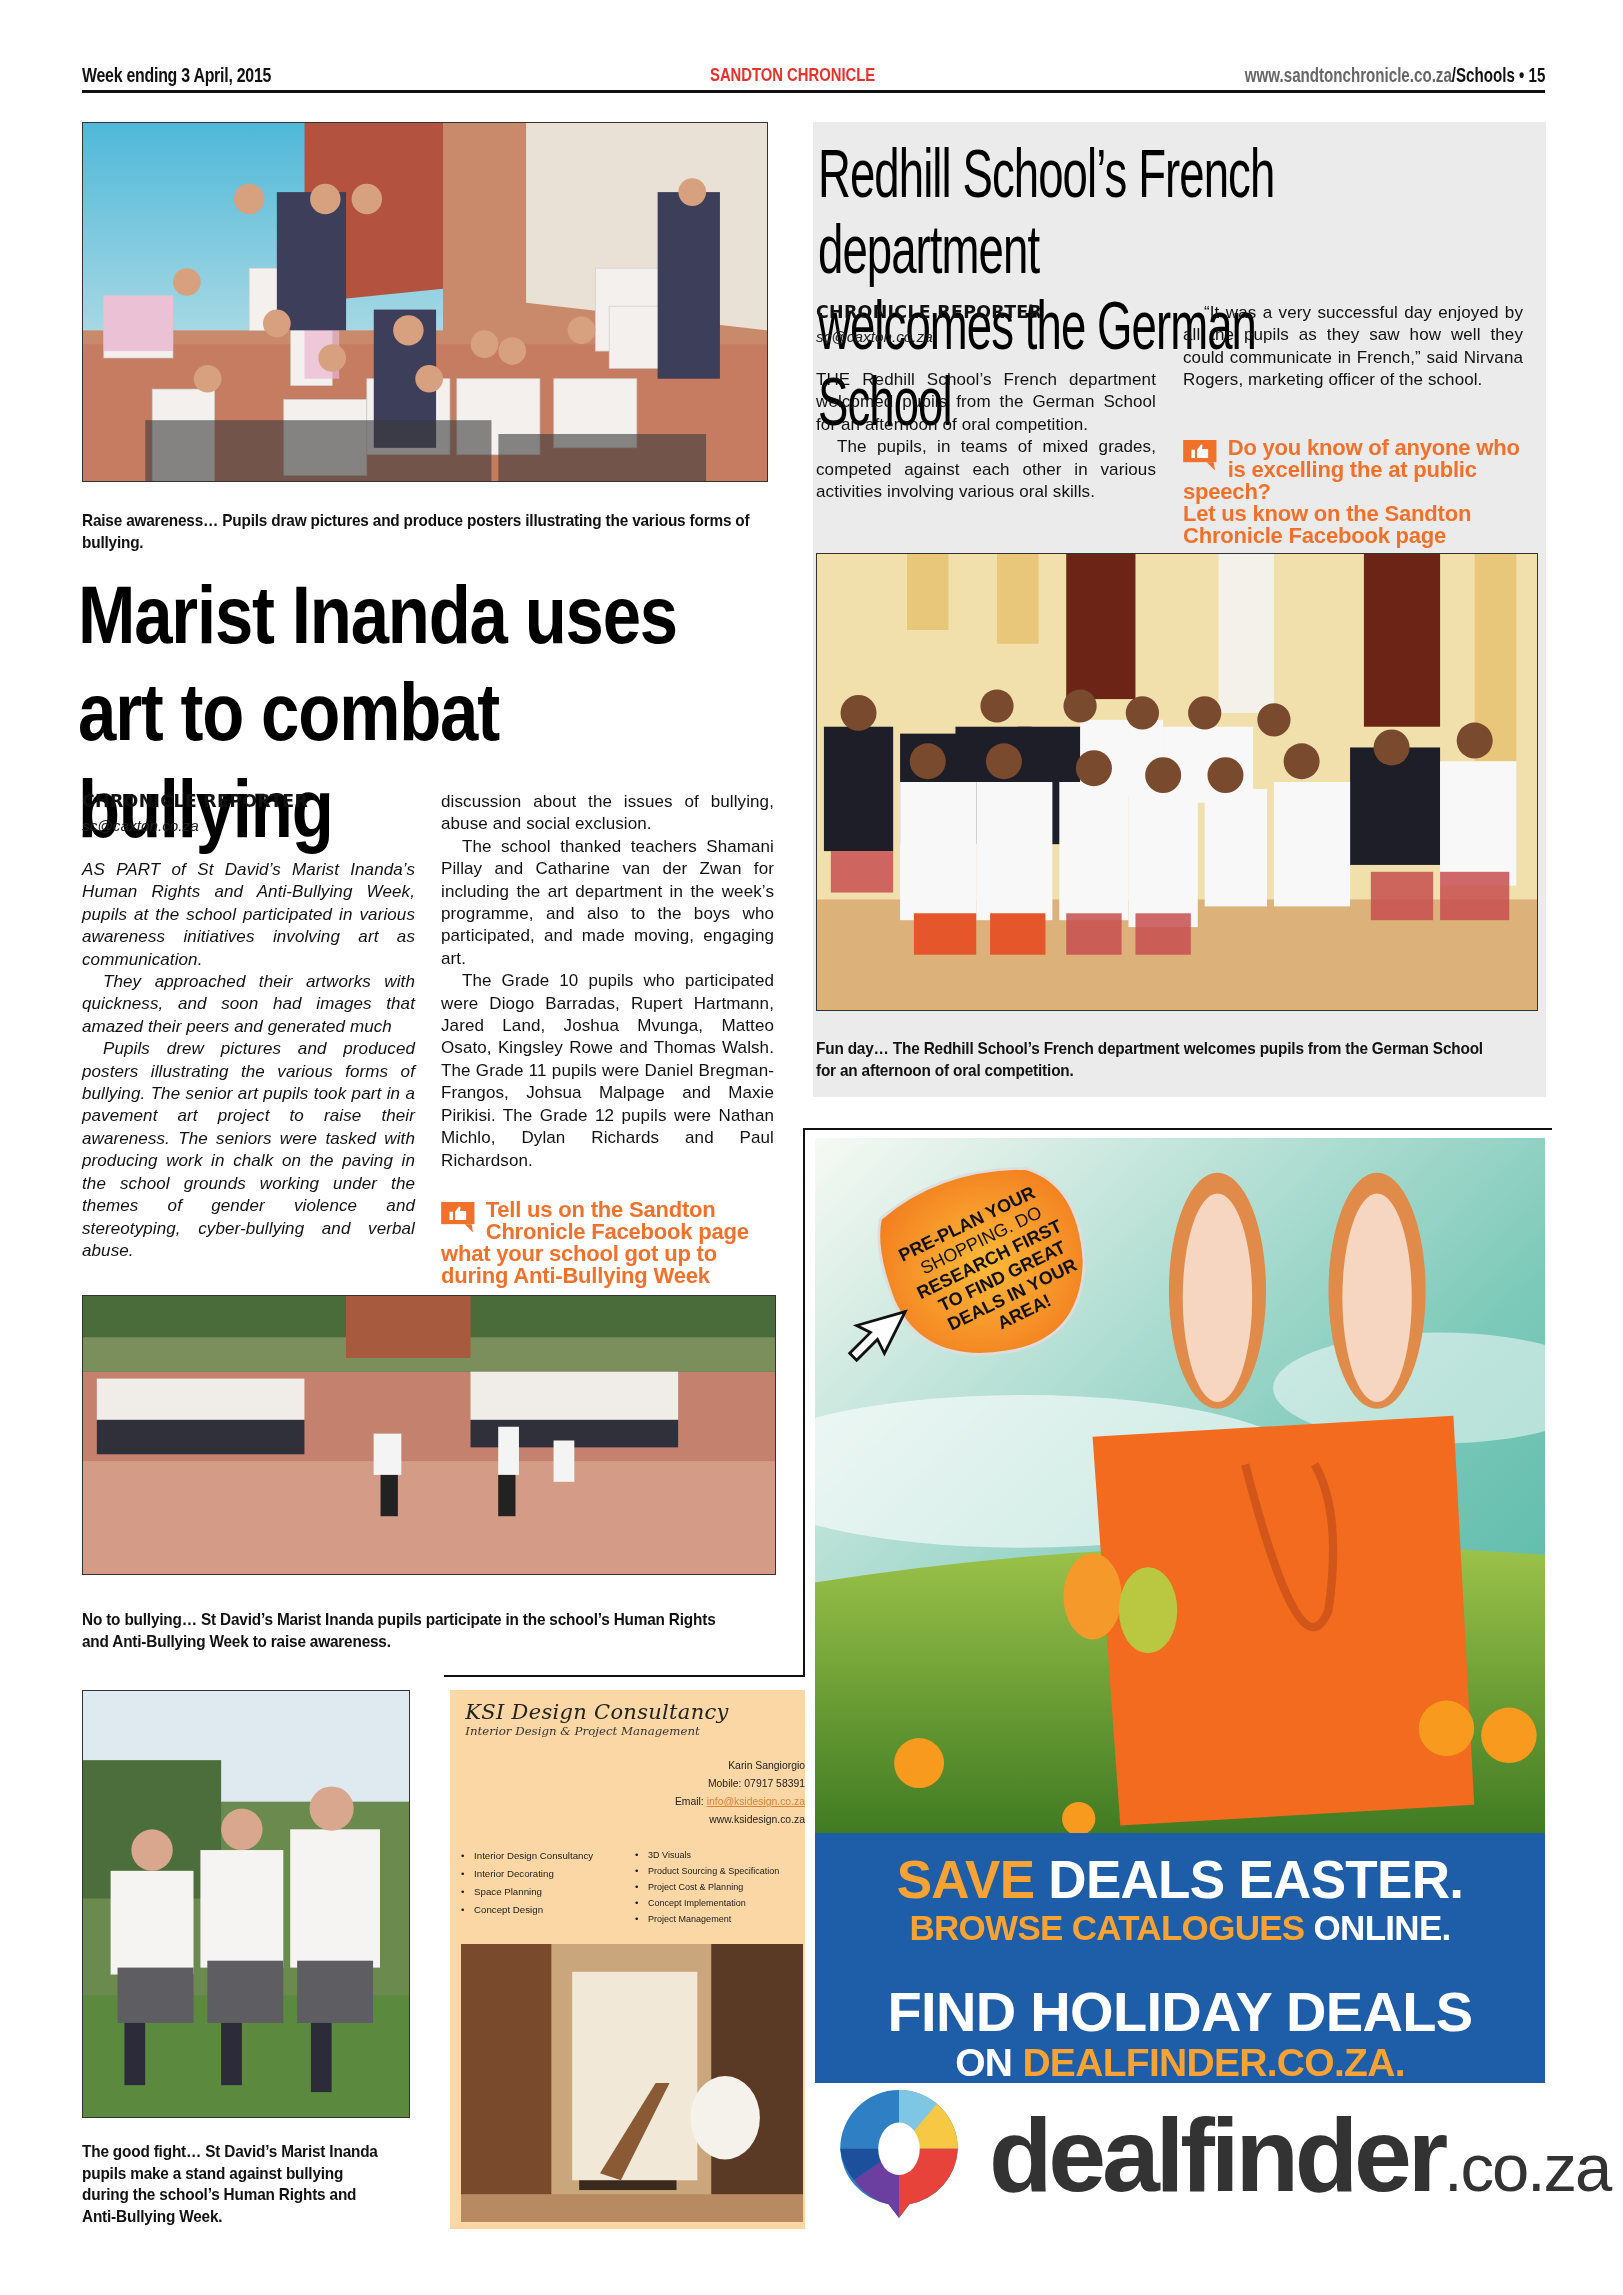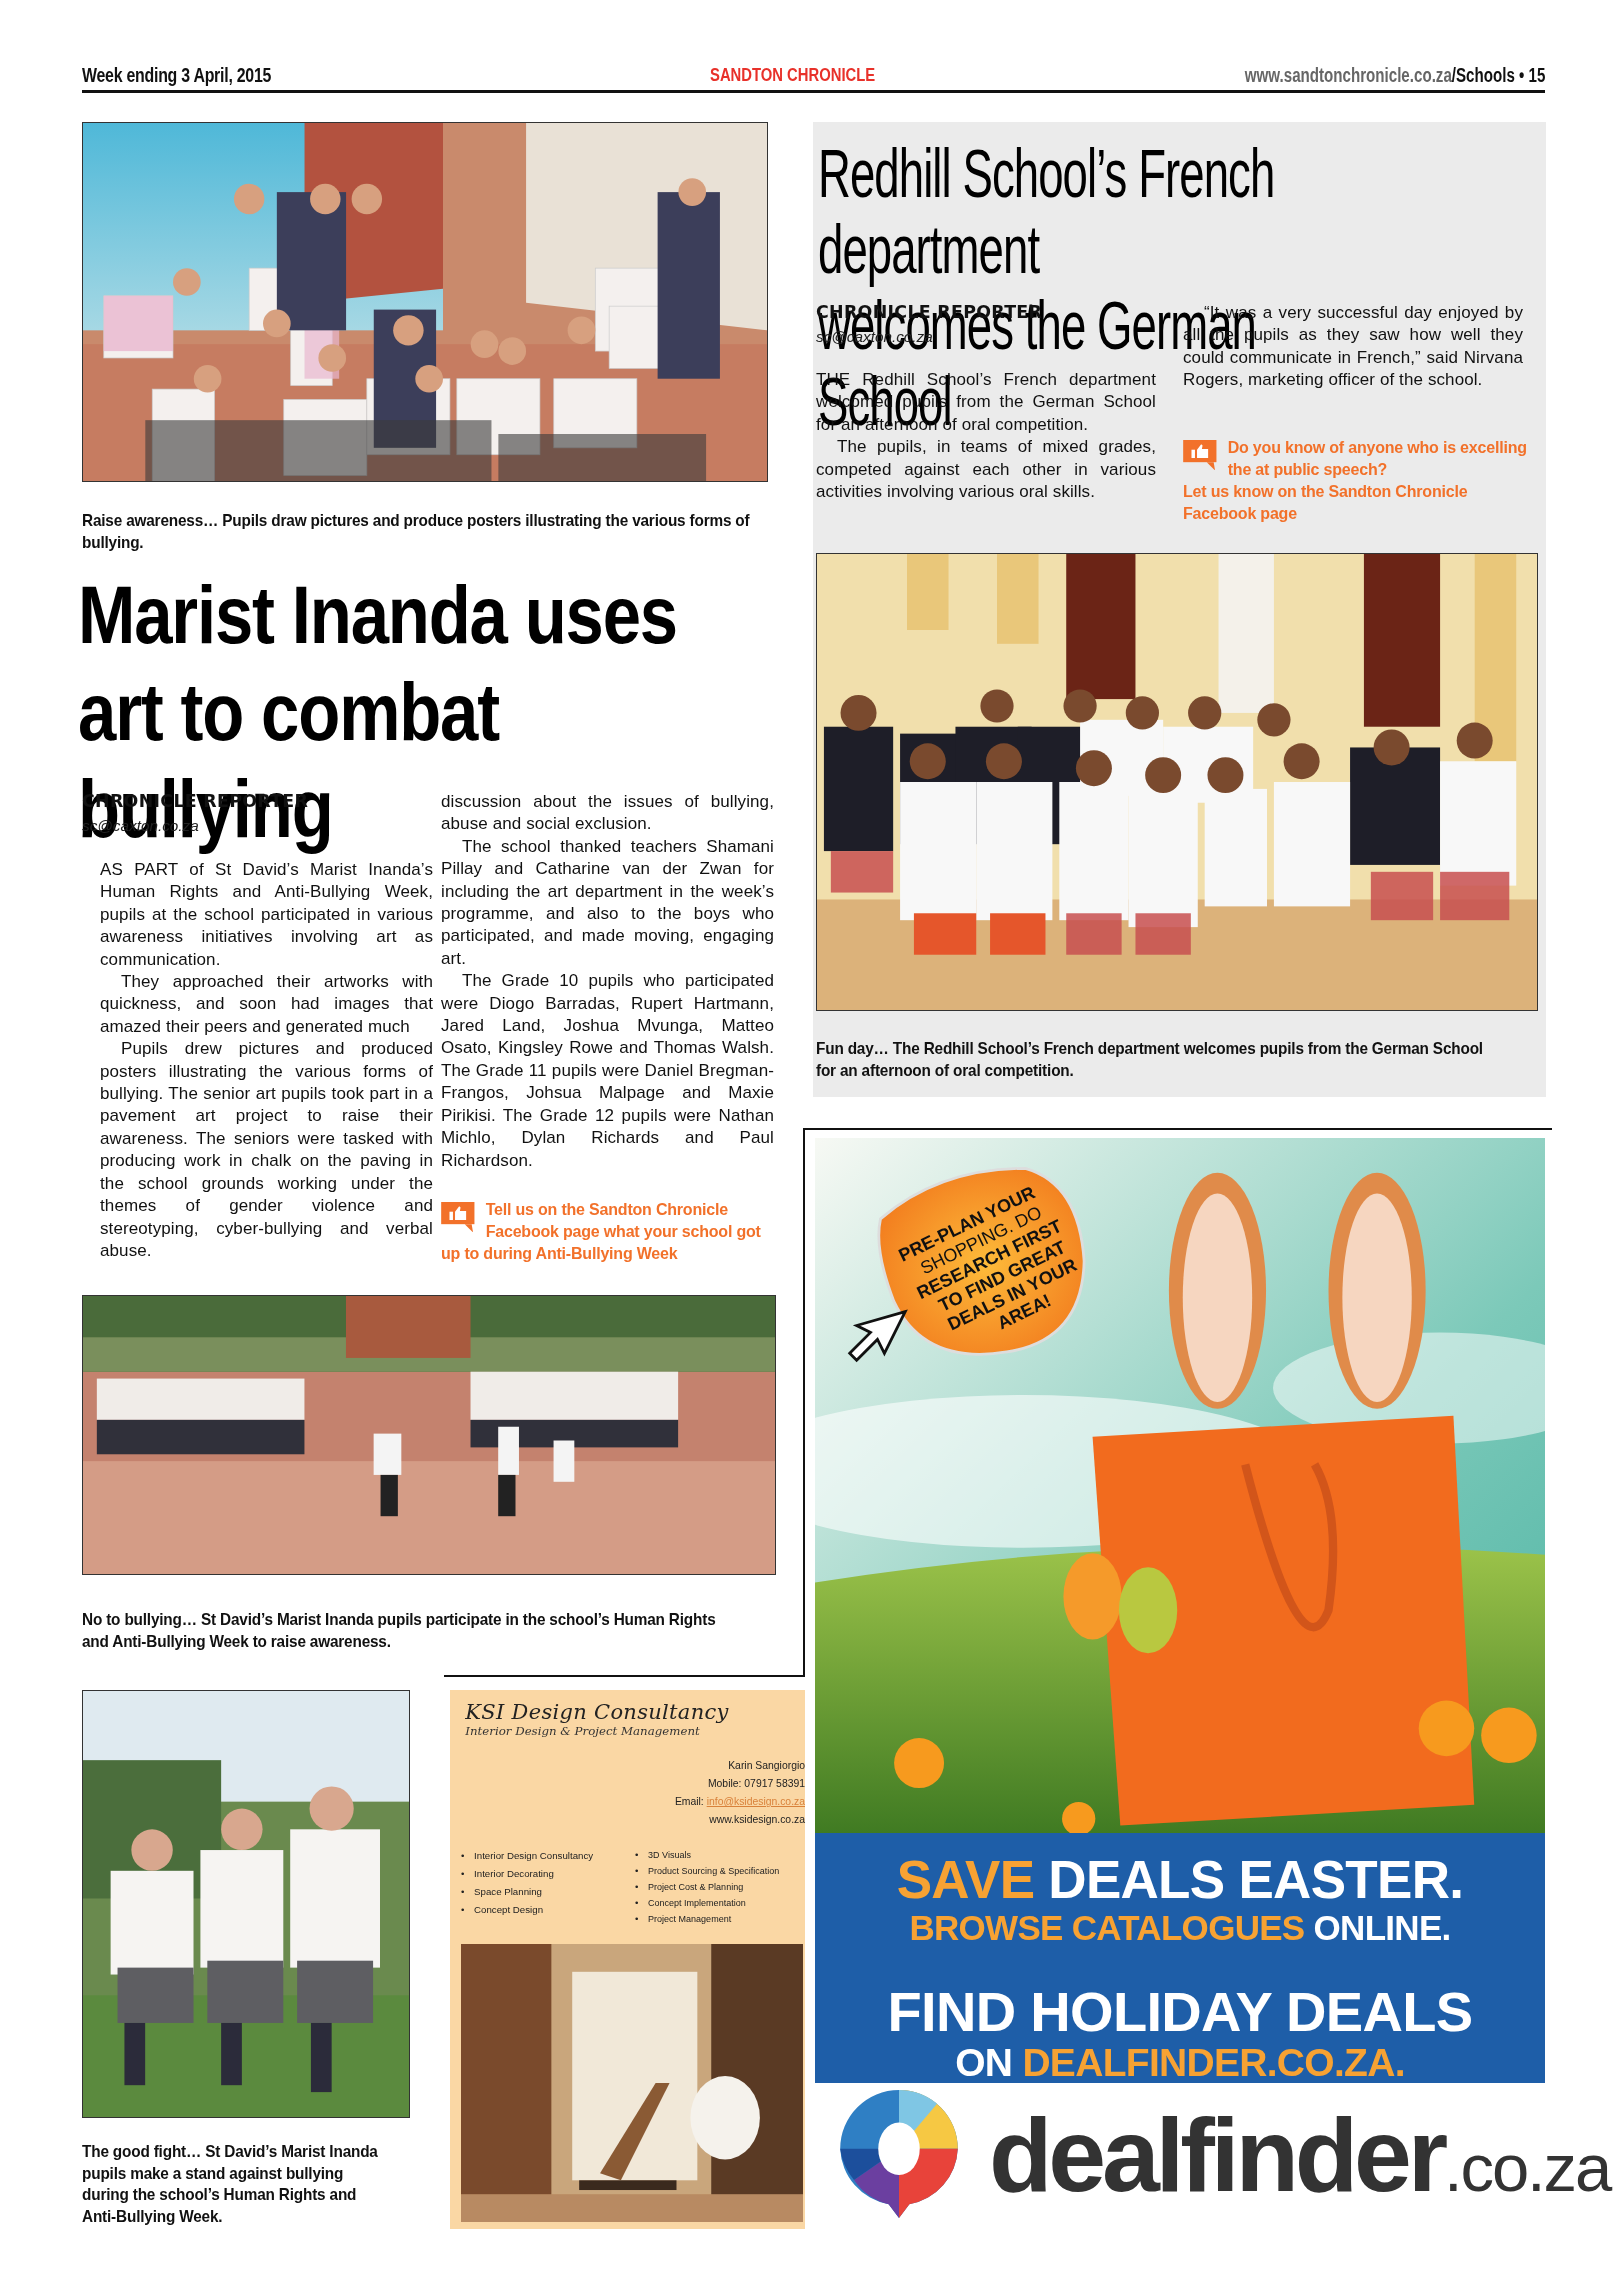--- a/index.html
+++ b/index.html
@@ -22,21 +22,21 @@
 
   .headline-bold { font-family: "Liberation Sans", sans-serif; font-weight: bold; color: #000; letter-spacing: -1.4px; }
 
   .byline { font-family: "DejaVu Sans", sans-serif; font-weight: bold; font-size: 17.4px; letter-spacing: 0.3px; }
   .email { font-style: italic; font-size: 15.3px; color: #222; margin-top: 5.6px; }
 
   .body-text { font-size: 17px; line-height: 22.4px; text-align: justify; color: #111; letter-spacing: 0.1px; }
   .body-text p { text-indent: 0; }
   .body-text p.ind { text-indent: 21px; }
 
-  .fb-box { color: #f2712a; font-weight: bold; font-size: 16px; line-height: 22px; letter-spacing: -0.2px; }
+  .fb-box { color: #f2712a; font-weight: bold; font-size: 22px; line-height: 22px; letter-spacing: -0.2px; }
   .fb-icon { float: left; width: 35px; height: 30.5px; margin-right: 9.7px; margin-top: 2.8px; position: relative; }
 
   
   .panel { left: 813px; top: 122px; width: 733px; height: 975px; background: #ebebeb; }
 
   
   .ad-frame { left: 805px; top: 1128px; width: 747px; border-top: 2.1px solid #111; }
   .ad-img { left: 815px; top: 1138px; width: 730px; height: 698px; overflow: hidden; }
   .ad-blue { left: 815px; top: 1833px; width: 730px; height: 250px; background: #1e5ea8; text-align: center; color: #fff; font-weight: bold; }
   .ad-blue .l1 { font-size: 53px; line-height: 56px; margin-top: 19.4px; letter-spacing: -0.7px; }
@@ -133,21 +133,21 @@
 
 <div class="abs headline-bold" style="left:78px; top:566px; width:729px; font-size:82px; line-height:97px; transform:scaleX(0.84); transform-origin:left top;">
   <div>Marist Inanda uses</div>
   <div>art to combat bullying</div>
 </div>
 
 <div class="abs" style="left:82px; top:791px; width:333px;">
   <div class="byline">CHRONICLE REPORTER</div>
   <div class="email">sc@caxton.co.za</div>
 </div>
-<div class="abs body-text" style="left:100px; top:859px; width:333px;">
+<div class="abs body-text" style="left:82px; top:859px; width:333px;font-style:italic;">
   <p>AS PART of St David’s Marist Inanda’s Human Rights and Anti-Bullying Week, pupils at the school participated in various awareness initiatives involving art as communication.</p>
   <p class="ind">They approached their artworks with quickness, and soon had images that amazed their peers and generated much</p>
   <p class="ind">Pupils drew pictures and produced posters illustrating the various forms of bullying. The senior art pupils took part in a pavement art project to raise their awareness. The seniors were tasked with producing work in chalk on the paving in the school grounds working under the themes of gender violence and stereotyping, cyber-bullying and verbal abuse.</p>
 </div>
 <div class="abs body-text" style="left:441px; top:791px; width:333px;">
   <p>discussion about the issues of bullying, abuse and social exclusion.</p>
   <p class="ind">The school thanked teachers Shamani Pillay and Catharine van der Zwan for including the art department in the week’s programme, and also to the boys who participated, and made moving, engaging art.</p>
   <p class="ind">The Grade 10 pupils who participated were Diogo Barradas, Rupert Hartmann, Jared Land, Joshua Mvunga, Matteo Osato, Kingsley Rowe and Thomas Walsh. The Grade 11 pupils were Daniel Bregman-Frangos, Johsua Malpage and Maxie Pirikisi. The Grade 12 pupils were Nathan Michlo, Dylan Richards and Paul Richardson.</p>
 </div>
 <div class="abs fb-box" style="left:441px; top:1199px; width:326px;">

